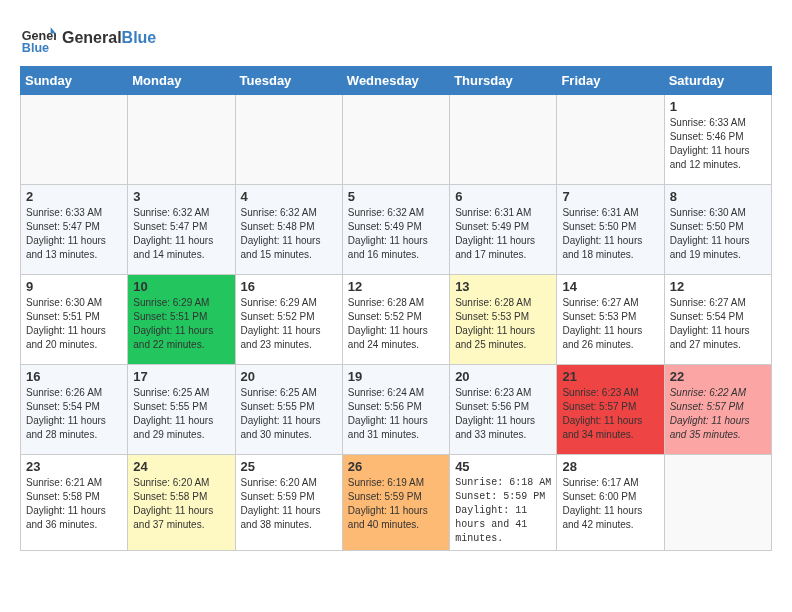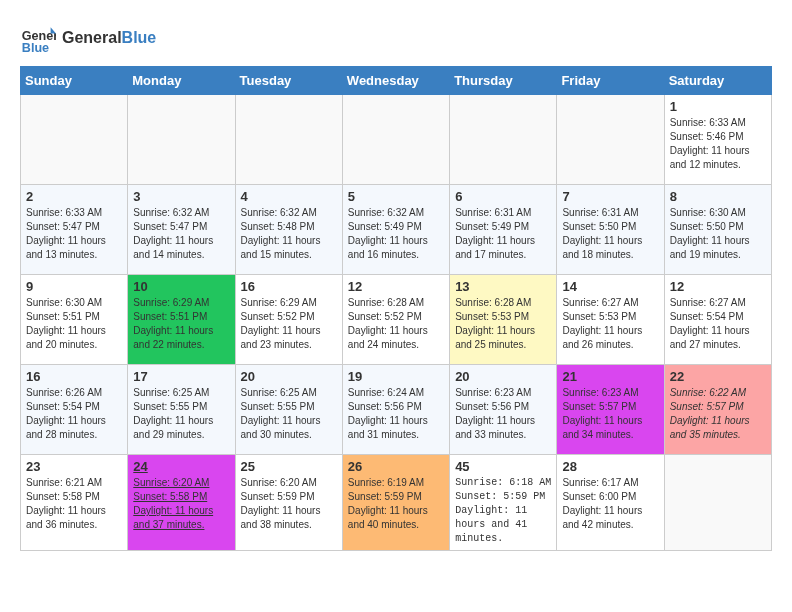--- a/index.html
+++ b/index.html
@@ -241,41 +241,41 @@
           <div class="day-info" style="white-space: pre-line;">Sunrise: 6:24 AM
 Sunset: 5:56 PM
 Daylight: 11 hours and 31 minutes.</div>
         </td>
         <td style="background-color: rgb(244, 248, 253);">
           <span class="day-num">20</span>
           <div class="day-info" style="white-space: pre-line;">Sunrise: 6:23 AM
 Sunset: 5:56 PM
 Daylight: 11 hours and 33 minutes.</div>
         </td>
-        <td style="background-color: #d946ef;">
+        <td style="background-color: #ef4444;">
           <span class="day-num">21</span>
           <div class="day-info" style="white-space: pre-line;">Sunrise: 6:23 AM
 Sunset: 5:57 PM
 Daylight: 11 hours and 34 minutes.</div>
         </td>
         <td style="background-color: #fca5a5;">
           <span class="day-num">22</span>
           <div class="day-info" style="white-space: pre-line; font-style: italic;">Sunrise: 6:22 AM
 Sunset: 5:57 PM
 Daylight: 11 hours and 35 minutes.</div>
         </td>
       </tr>
       <tr>
         <td style="background-color: rgb(255, 255, 255);">
           <span class="day-num">23</span>
           <div class="day-info" style="white-space: pre-line;">Sunrise: 6:21 AM
 Sunset: 5:58 PM
 Daylight: 11 hours and 36 minutes.</div>
         </td>
-        <td style="background-color: #d946ef; text-decoration: underline;">
+        <td style="background-color: #fef9c3;">
           <span class="day-num">24</span>
           <div class="day-info" style="white-space: pre-line;">Sunrise: 6:20 AM
 Sunset: 5:58 PM
 Daylight: 11 hours and 37 minutes.</div>
         </td>
         <td style="background-color: rgb(255, 255, 255);">
           <span class="day-num">25</span>
           <div class="day-info" style="white-space: pre-line;">Sunrise: 6:20 AM
 Sunset: 5:59 PM
 Daylight: 11 hours and 38 minutes.</div>

